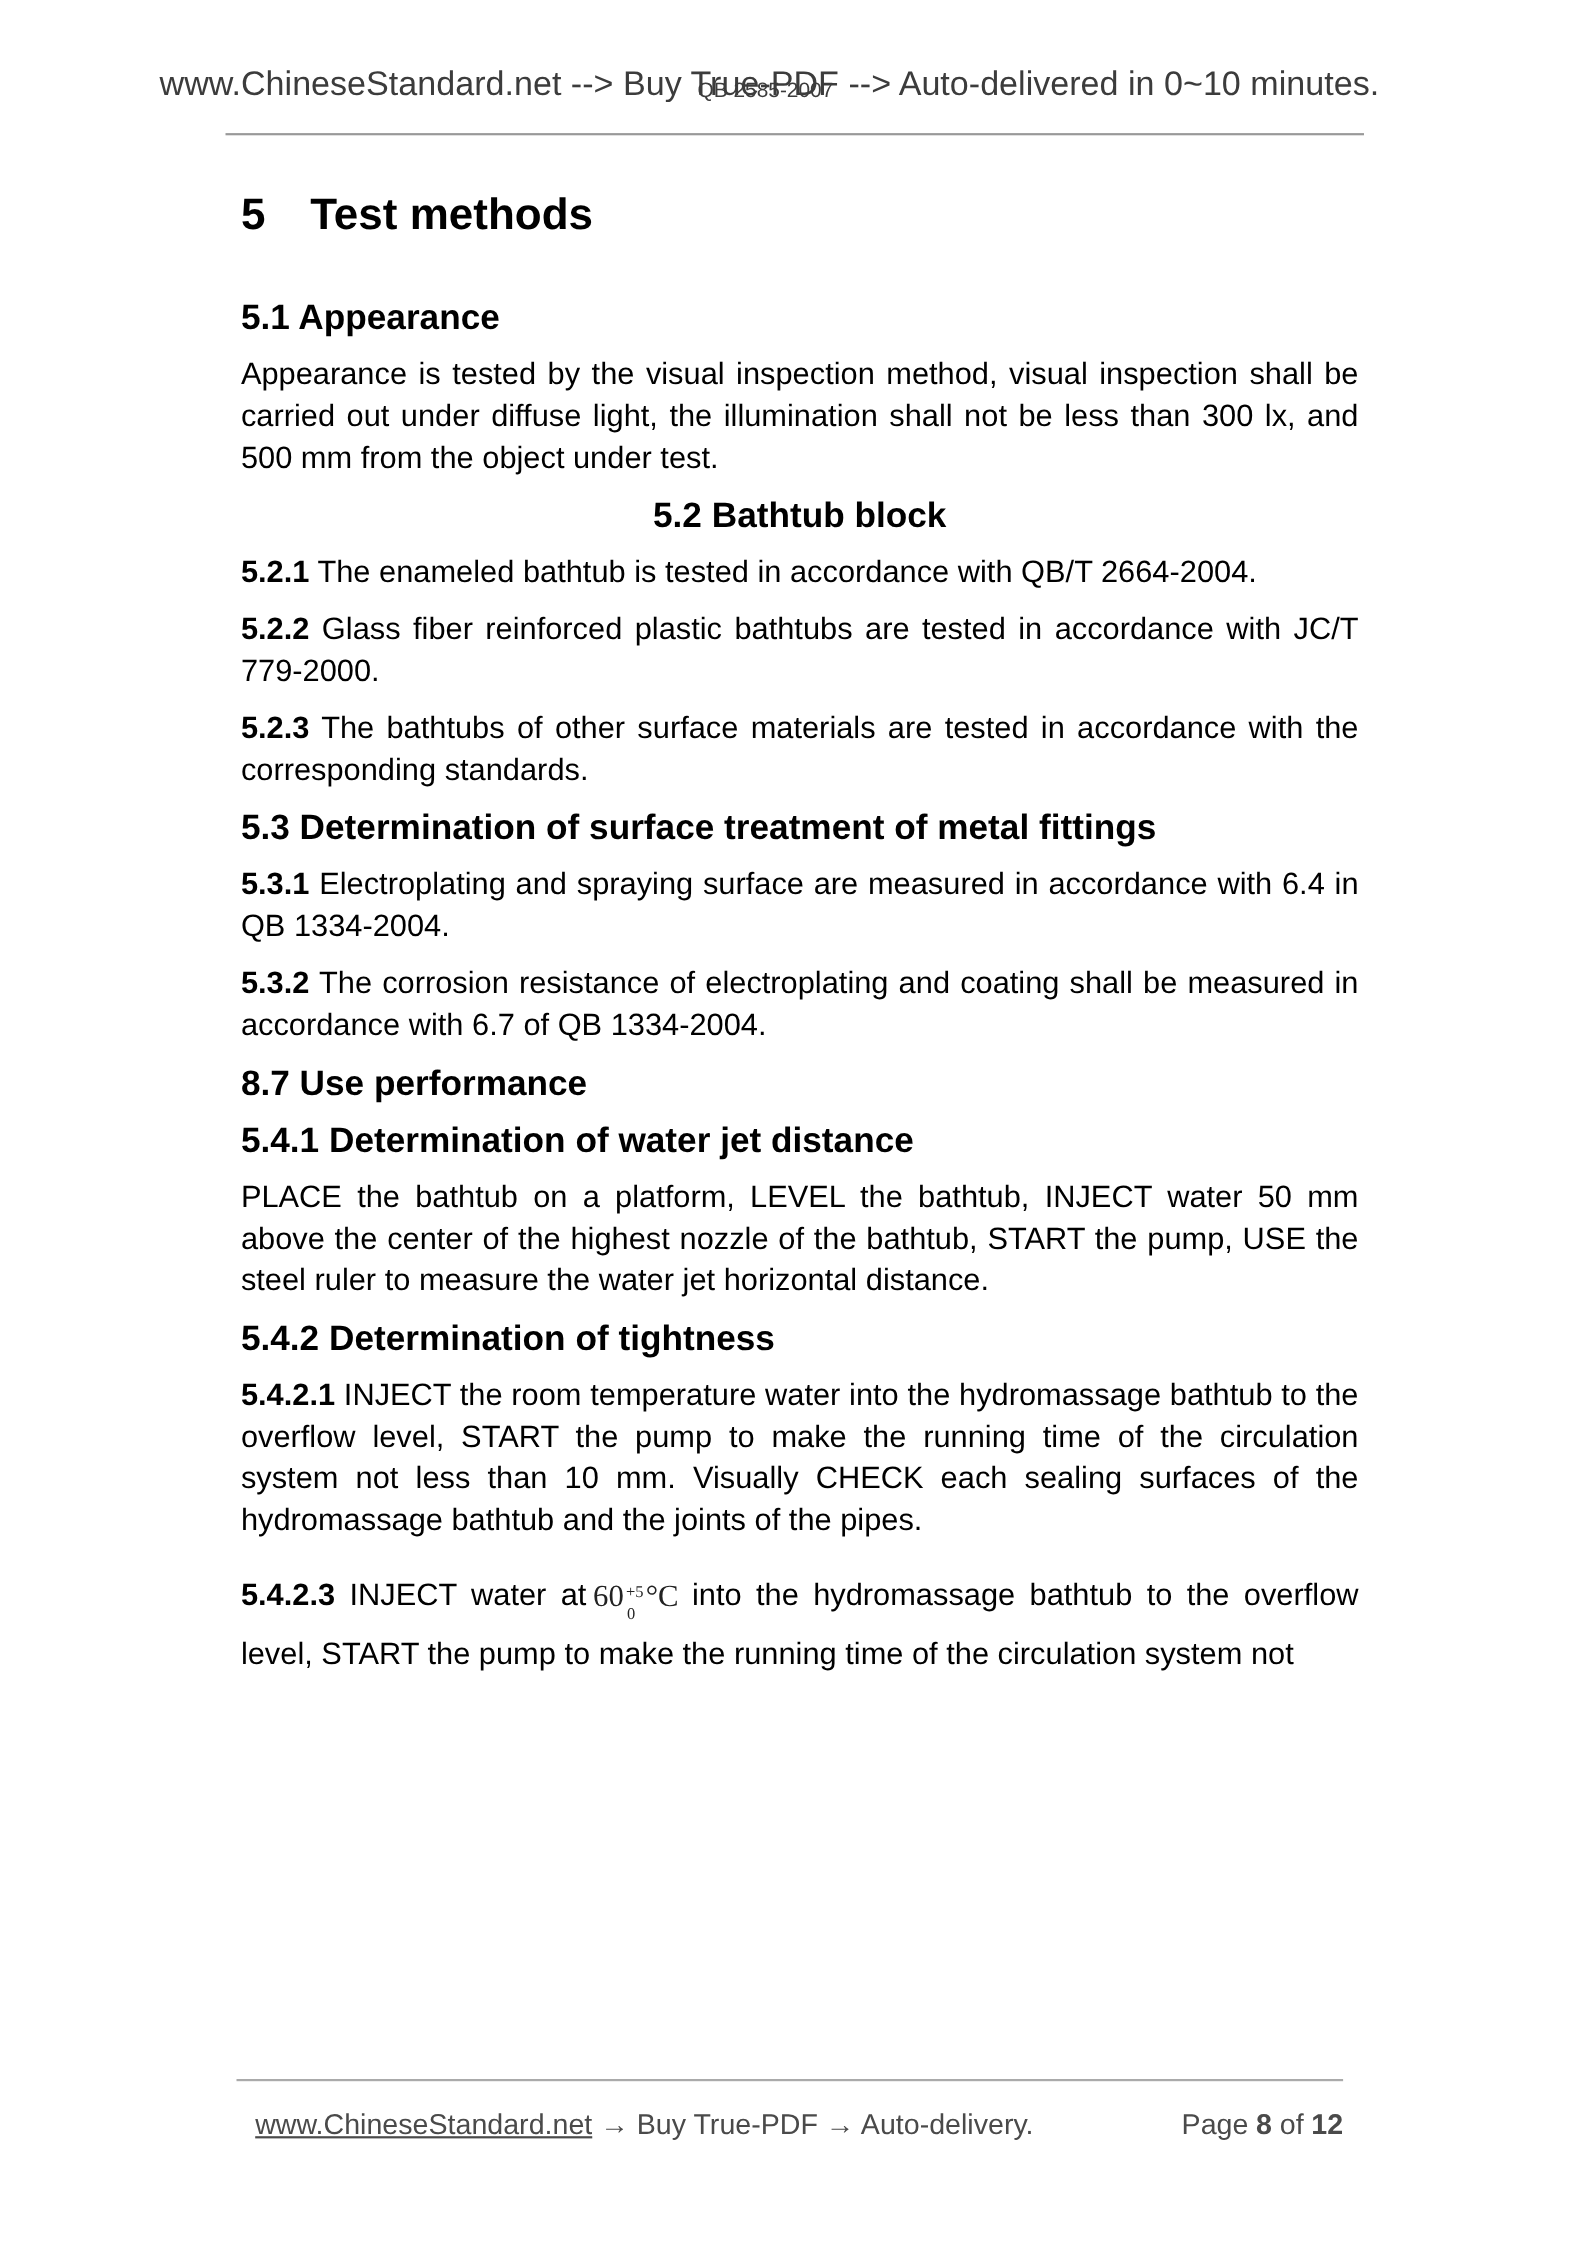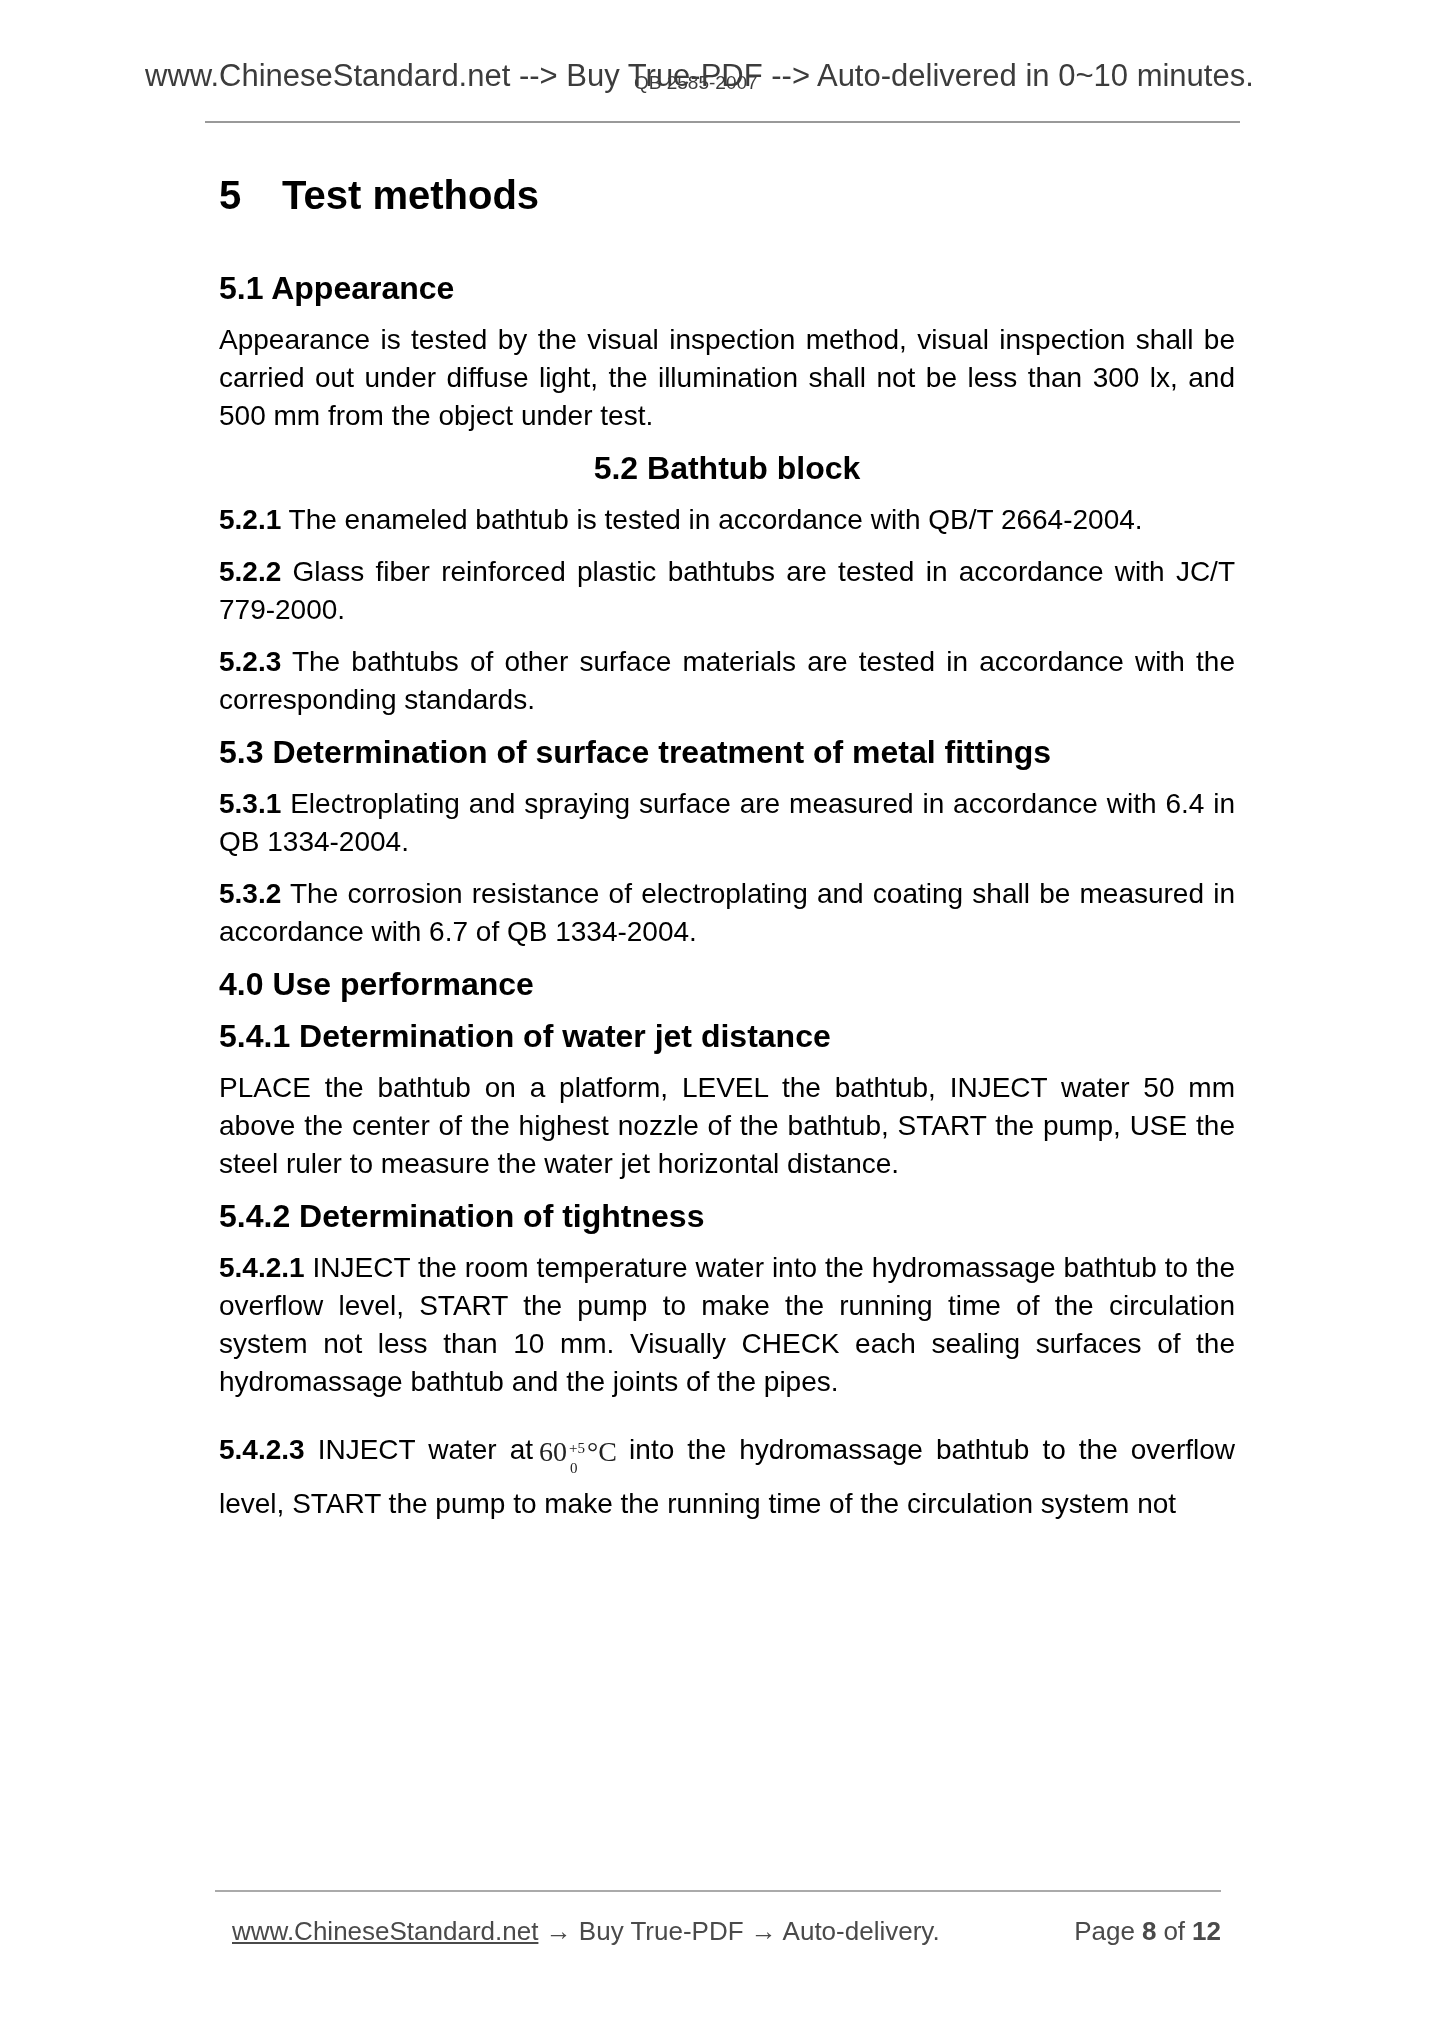--- a/index.html
+++ b/index.html
@@ -42,21 +42,21 @@
   <div id="blocks">
       <h2 class="h2" style="margin-top: 44px;">5.1 Appearance</h2>
       <p class="p" style="margin-top: 14px;"><span>Appearance is tested by the visual inspection method, visual inspection shall be carried out under diffuse light, the illumination shall not be less than 300 lx, and 500 mm from the object under test.</span></p>
       <h2 class="h2" style="margin-top: 14px; text-align: center;">5.2 Bathtub block</h2>
       <p class="p" style="margin-top: 14px;"><b>5.2.1</b> <span>The enameled bathtub is tested in accordance with QB/T 2664-2004.</span></p>
       <p class="p" style="margin-top: 14px;"><b>5.2.2</b> <span>Glass fiber reinforced plastic bathtubs are tested in accordance with JC/T 779-2000.</span></p>
       <p class="p" style="margin-top: 14px;"><b>5.2.3</b> <span>The bathtubs of other surface materials are tested in accordance with the corresponding standards.</span></p>
       <h2 class="h2" style="margin-top: 14px;">5.3 Determination of surface treatment of metal fittings</h2>
       <p class="p" style="margin-top: 14px;"><b>5.3.1</b> <span>Electroplating and spraying surface are measured in accordance with 6.4 in QB 1334-2004.</span></p>
       <p class="p" style="margin-top: 14px;"><b>5.3.2</b> <span>The corrosion resistance of electroplating and coating shall be measured in accordance with 6.7 of QB 1334-2004.</span></p>
-      <h2 class="h2" style="margin-top: 14px;">4.0 Use performance</h2>
+      <h2 class="h2" style="margin-top: 14px;">8.7 Use performance</h2>
       <h2 class="h2" style="margin-top: 14px;">5.4.1 Determination of water jet distance</h2>
       <p class="p" style="margin-top: 14px;"><span>PLACE the bathtub on a platform, LEVEL the bathtub, INJECT water 50 mm above the center of the highest nozzle of the bathtub, START the pump, USE the steel ruler to measure the water jet horizontal distance.</span></p>
       <h2 class="h2" style="margin-top: 14px;">5.4.2 Determination of tightness</h2>
       <p class="p" style="margin-top: 14px;"><b>5.4.2.1</b> <span>INJECT the room temperature water into the hydromassage bathtub to the overflow level, START the pump to make the running time of the circulation system not less than 10 mm. Visually CHECK each sealing surfaces of the hydromassage bathtub and the joints of the pipes.</span></p>
     </div>
 
   <p class="p" id="last-block" style="margin-top: 22px; line-height: 54px;">
     <b>5.4.2.3</b>
     <span>INJECT water at</span><span class="temp"><span class="base">60</span><span class="sup">+5</span><span class="sub">0</span><span class="unit">°C</span></span><span>into the hydromassage bathtub to the overflow level, START the pump to make the running time of the circulation system not</span>
   </p>

